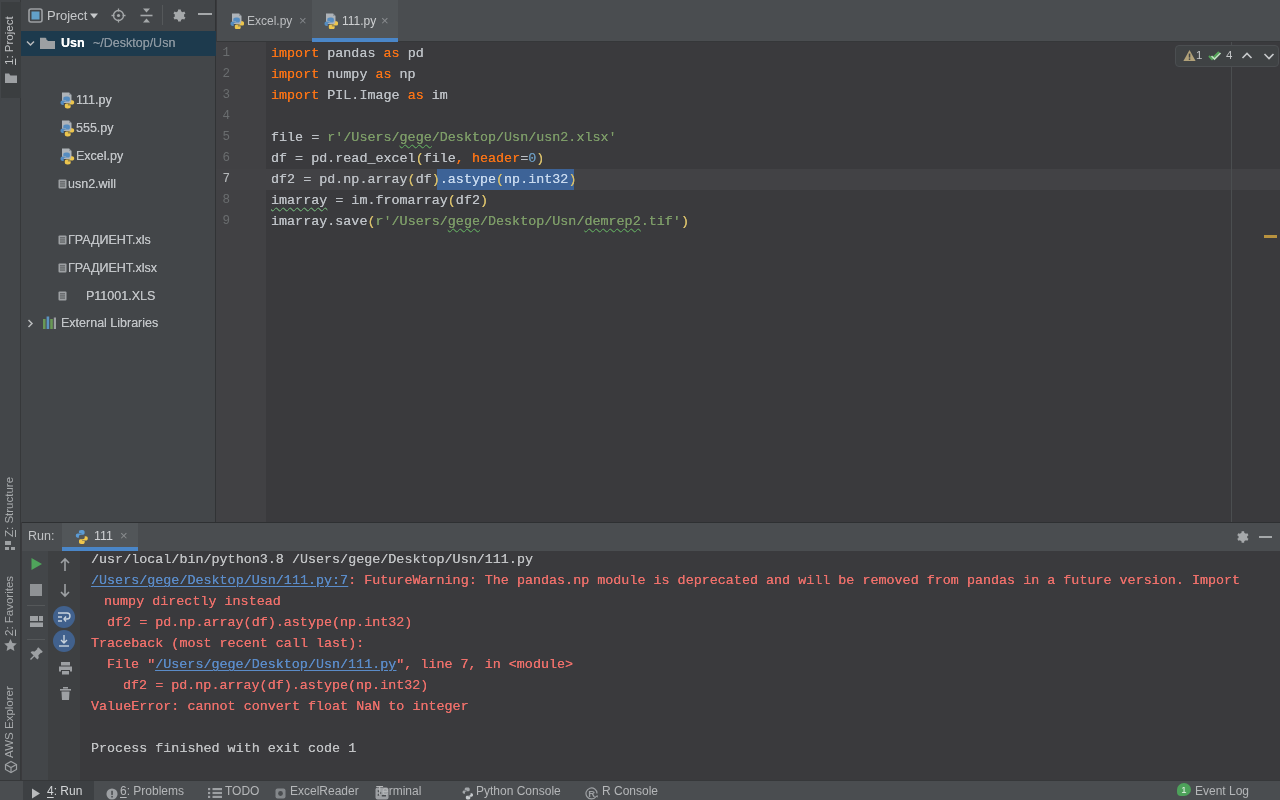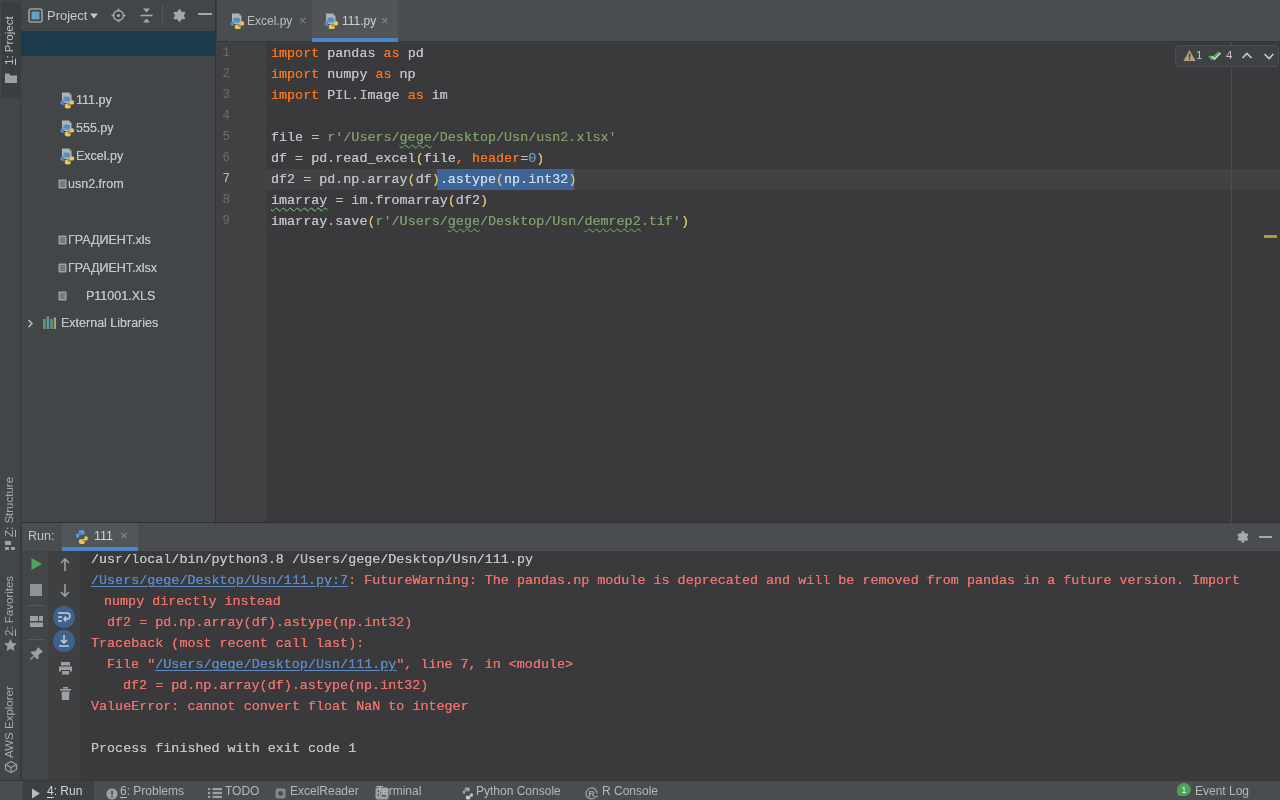--- a/index.html
+++ b/index.html
@@ -77,20 +77,31 @@
       </g>
     </svg>
   <div class="abs" style="left:162px;top:5px;width:1px;height:20px;background:#55585a;"></div>
   <svg class="abs" style="left:171px;top:8px;" width="15" height="15" viewBox="0 0 16 16">
       <path fill="#a5a8aa" d="M8 5a3 3 0 100 6 3 3 0 000-6zm0 4.6A1.6 1.6 0 118 6.4a1.6 1.6 0 010 3.2zM14 8c0-.4 0-.7-.1-1l1.5-1.1-1.2-2.1-1.8.6c-.5-.4-1-.8-1.7-1L10.4 1.5H7.6L7.3 3.4c-.6.2-1.2.6-1.7 1l-1.8-.6L2.6 5.9 4.1 7c-.1.3-.1.6-.1 1s0 .7.1 1l-1.5 1.1 1.2 2.1 1.8-.6c.5.4 1 .8 1.7 1l.3 1.9h2.8l.3-1.9c.6-.2 1.2-.6 1.7-1l1.8.6 1.2-2.1L13.9 9c.1-.3.1-.6.1-1z"></path>
     </svg>
   <div class="abs" style="left:198px;top:13px;width:14px;height:2.4px;background:#a5a8aa;"></div>
 
   <div class="abs" style="left:21px;top:31px;width:195px;height:25px;background:#1d3a4d;"></div>
   <div id="tree" class="abs" style="left:21px;top:0;width:195px;height:522px;">
+      <div class="trow" style="top:31px;height:25px;">
+  <svg class="ticon" style="left:5px;top:9px;" width="9" height="7" viewBox="0 0 9 7">
+          <path fill="none" stroke="#b9bbbd" stroke-width="1.5" d="M1 1.5l3.5 3.5L8 1.5"></path>
+        </svg>
+  <svg class="ticon" style="left:18px;top:4px;" width="17" height="16" viewBox="0 0 17 16">
+          <path fill="#9da0a3" d="M1 4h6l2 2h7v8H1z"></path>
+          <path fill="#9da0a3" d="M1 2.8h5.5l1.2 1.2H1z"></path>
+        </svg>
+  <span style="position:absolute;left:40px;top:5px;color:#ffffff;font-weight:bold;">Usn</span>
+  <span style="position:absolute;left:72px;top:5px;color:#8a96a0;">~/Desktop/Usn</span>
+</div>
       <div class="trow" style="top:86px;">
     <svg class="ticon" style="left:38px;top:6px;" width="16" height="17">
           <use href="#pyfile"></use>
         </svg>
     <span style="position:absolute;left:55px;top:7px;">111.py</span>
   </div>
       <div class="trow" style="top:114px;">
     <svg class="ticon" style="left:38px;top:6px;" width="16" height="17">
           <use href="#pyfile"></use>
         </svg>
@@ -99,21 +110,21 @@
       <div class="trow" style="top:142px;">
     <svg class="ticon" style="left:38px;top:6px;" width="16" height="17">
           <use href="#pyfile"></use>
         </svg>
     <span style="position:absolute;left:55px;top:7px;">Excel.py</span>
   </div>
       <div class="trow" style="top:170px;">
     <svg class="ticon" style="left:37px;top:9px;" width="9" height="10">
           <use href="#xlsico"></use>
         </svg>
-    <span style="position:absolute;left:47px;top:7px;">usn2.from</span>
+    <span style="position:absolute;left:47px;top:7px;">usn2.will</span>
   </div>
       <div class="trow" style="top:254px;">
     <svg class="ticon" style="left:37px;top:9px;" width="9" height="10">
           <use href="#xlsico"></use>
         </svg>
     <span style="position:absolute;left:47px;top:7px;">ГРАДИЕНТ.xlsx</span>
   </div>
       <div class="trow" style="top:226px;">
     <svg class="ticon" style="left:37px;top:9px;" width="9" height="10">
           <use href="#xlsico"></use>

